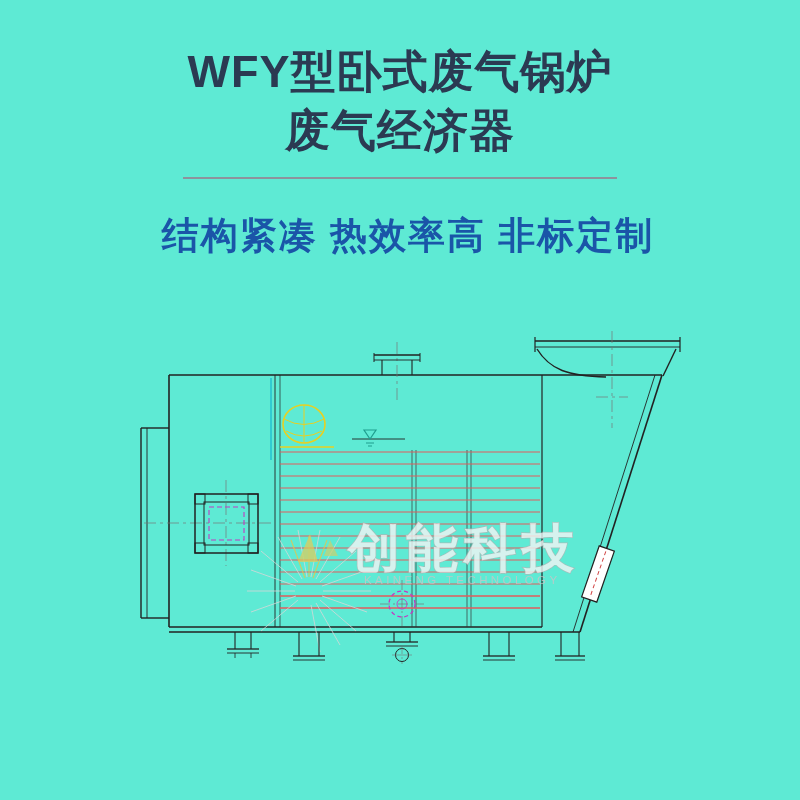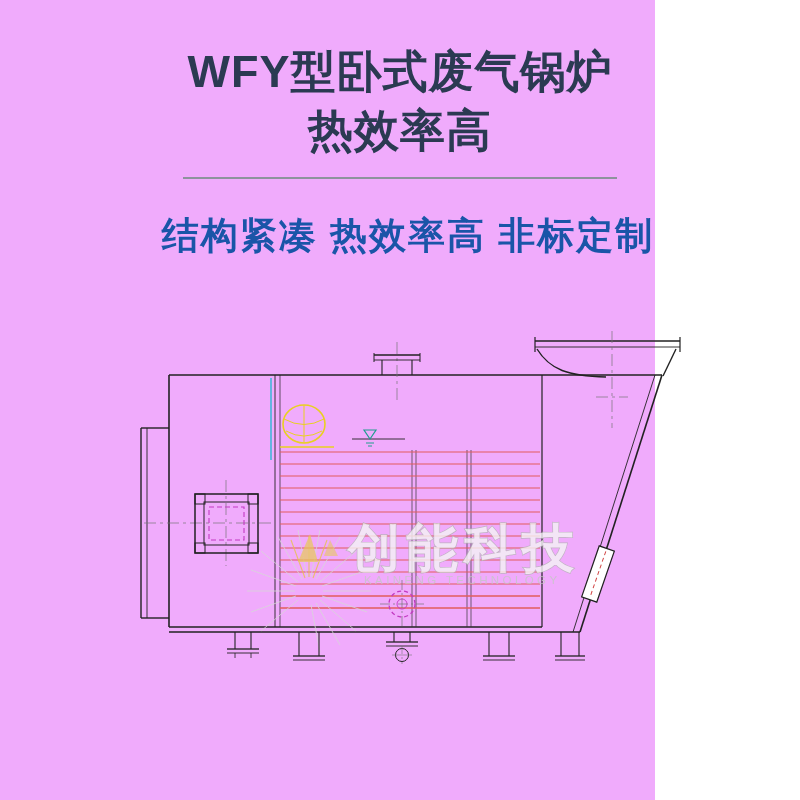--- a/index.html
+++ b/index.html
@@ -1,33 +1,33 @@
 <!DOCTYPE html>
 <html><head>
 <meta charset="utf-8">
 <style>
   html,body{margin:0;padding:0;background:#ffffff;}
   body{width:800px;height:800px;font-family:"Liberation Sans",sans-serif;overflow:hidden;}
-  .page{position:relative;width:655px;height:800px;background:#f0abfc;}
+  .page{position:relative;width:800px;height:800px;background:#5eead4;}
   .header{position:absolute;top:42px;left:0;width:800px;text-align:center;}
   .title{margin:0;font-size:45px;font-weight:bold;color:#2b3a52;line-height:1.32;letter-spacing:1px;}
   .divider{width:434px;height:0;border-top:2px solid #8d939c;margin:16px auto 0 auto;}
   .subtitle{margin:32px 0 0 16px;font-size:37px;font-weight:bold;color:#1a55a8;letter-spacing:2px;text-align:center;}
   .drawing{position:absolute;top:0;left:12px;width:800px;height:800px;}
   svg{display:block;}
   text{font-family:"Liberation Sans",sans-serif;}
 </style>
 </head>
 <body>
 
 <div class="page">
 
   <div class="header">
     <h1 class="title">WFY型卧式废气锅炉</h1>
-    <h1 class="title">热效率高</h1>
+    <h1 class="title">废气经济器</h1>
     <div class="divider"></div>
     <h2 class="subtitle">结构紧凑 热效率高 非标定制</h2>
   </div>
 
   <div class="drawing">
     <svg width="800" height="800" viewBox="0 0 800 800" xmlns="http://www.w3.org/2000/svg">
 
       <g stroke="#222" fill="none">
         <line x1="157" y1="375" x2="650" y2="375" stroke-width="1.6"></line>
         <line x1="157" y1="375" x2="157" y2="627" stroke-width="1.6"></line>

